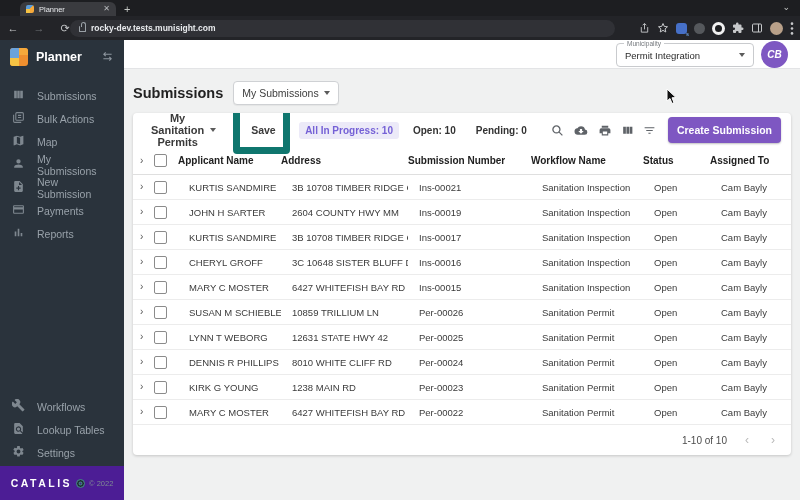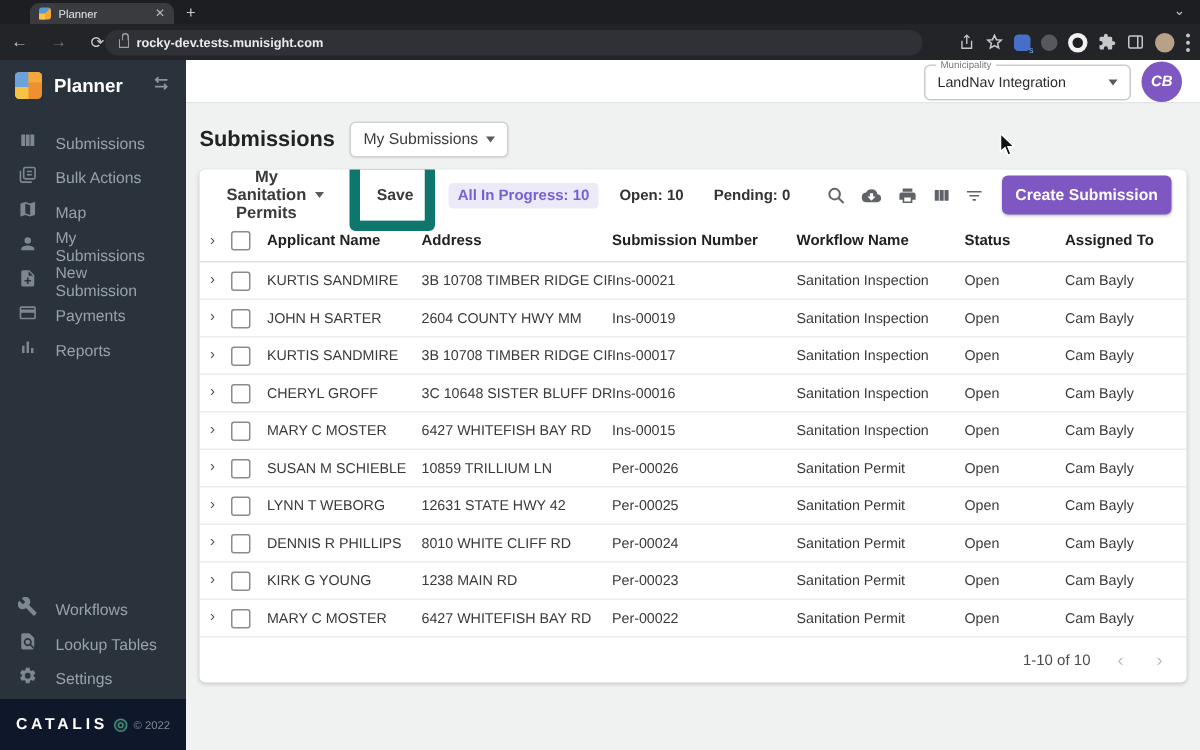--- a/index.html
+++ b/index.html
@@ -47,21 +47,21 @@
   #sb-logo .q2{left:9px;top:0;width:9px;height:7px;background:#f6a93b;}
   #sb-logo .q3{left:0;top:10px;width:9px;height:8px;background:#f6c344;}
   #sb-name { color:#ffffff; font-size:12.5px; font-weight:bold; flex:1; }
   #sb-collapse { color:#8d969e; }
   .nav { list-style:none; }
   .nav li { display:flex; align-items:center; gap:12px; height:23px; padding:0 12px; cursor:pointer; }
   .nav li svg { flex:none; opacity:.85; }
   .nav .lbl { color:#99a2aa; font-size:10.5px; }
   #nav-top { margin-top:10px; }
   #nav-bottom { position:absolute; left:0; bottom:36px; width:100%; }
-  #sb-foot { position:absolute; left:0; bottom:0; width:100%; height:34px; background:#0f172a;
+  #sb-foot { position:absolute; left:0; bottom:0; width:100%; height:34px; background:#4c1d95;
     display:flex; align-items:center; justify-content:center; gap:4px; }
   #sb-foot .brand { color:#fdfdfd; font-size:10.5px; font-weight:bold; letter-spacing:2.5px; }
   #sb-foot .emblem { width:9px; height:9px; border-radius:50%; border:1.5px solid #3e8e7e;
     box-shadow:inset 0 0 0 1.5px #20292f, inset 0 0 0 2.5px #3e8e7e; }
   #sb-foot .copy { color:#7f8b94; font-size:7.5px; }
 
   
   #appheader { position:absolute; left:124px; top:40px; width:676px; height:29px; background:#ffffff;
     border-bottom:1px solid #e3e4e6; z-index:5;}
   #muni { position:absolute; right:46px; top:3px; width:138px; height:24px; border:1px solid #c9cbce;
@@ -97,21 +97,21 @@
   .tool-ic { color:#5f6368; cursor:pointer; display:flex; align-items:center; }
   #create-btn { background:#7e57c2; color:#fff; border:none; border-radius:4px; font-size:10.5px;
     font-weight:bold; padding:7px 9px; cursor:pointer; box-shadow:0 1px 2px rgba(0,0,0,.25);
     font-family:inherit; white-space:nowrap; margin-left:3px;}
 
   .tgrid { display:grid; grid-template-columns:16px 24px 103px 127px 123px 112px 67px 1fr;
     align-items:center; padding-left:5px; }
   #thead { height:28px; border-bottom:1px solid #dfdfdf; }
   #thead .h { font-size:10px; font-weight:bold; color:#212121; cursor:pointer;}
   .row { height:25px; border-bottom:1px solid #ececec; cursor:pointer; }
-  .row .c { font-size:9.5px; color:#3a3a3a; white-space:nowrap; overflow:hidden; }
+  .row .c { font-size:9.5px; color:#3a3a3a; white-space:nowrap; overflow:hidden;margin-left:11px; }
   .expander { color:#555; font-size:10px; padding-left:2px; cursor:pointer; line-height:1;}
   .cbx { width:13px; height:13px; border:1.5px solid #8b8b8b; border-radius:2px; cursor:pointer; }
 
   #pager { height:30px; display:flex; align-items:center; justify-content:flex-end; gap:18px;
     padding-right:16px; font-size:10px; color:#4c4c4c; }
   #pager .rpp { display:flex; align-items:center; gap:14px;margin-top:40px; }
   #pager .sel { display:flex; align-items:center; gap:3px; cursor:pointer; }
   #pager .pbtns { display:flex; gap:22px; color:#b9b9b9; font-size:12px; }
 
   
@@ -248,21 +248,21 @@
   <div id="sb-foot">
     <span class="brand">CATALIS</span>
     <span class="emblem"></span>
     <span class="copy">© 2022</span>
   </div>
 </div>
 
 <div id="appheader"></div>
 <div id="muni" style="position:absolute; right:46px; top:43px; z-index:20;">
   <span class="leg">Municipality</span>
-  <span class="val">LandNav Integration</span>
+  <span class="val">Permit Integration</span>
   <span class="caret"></span>
 </div>
 <div id="avatar" style="position:absolute; right:12px; top:41px; z-index:20;">CB</div>
 
 <div id="main">
   <div id="titlebar">
     <span id="page-title">Submissions</span>
     <button class="outline-btn">
       <span>My Submissions</span>
       <span class="caret"></span>

